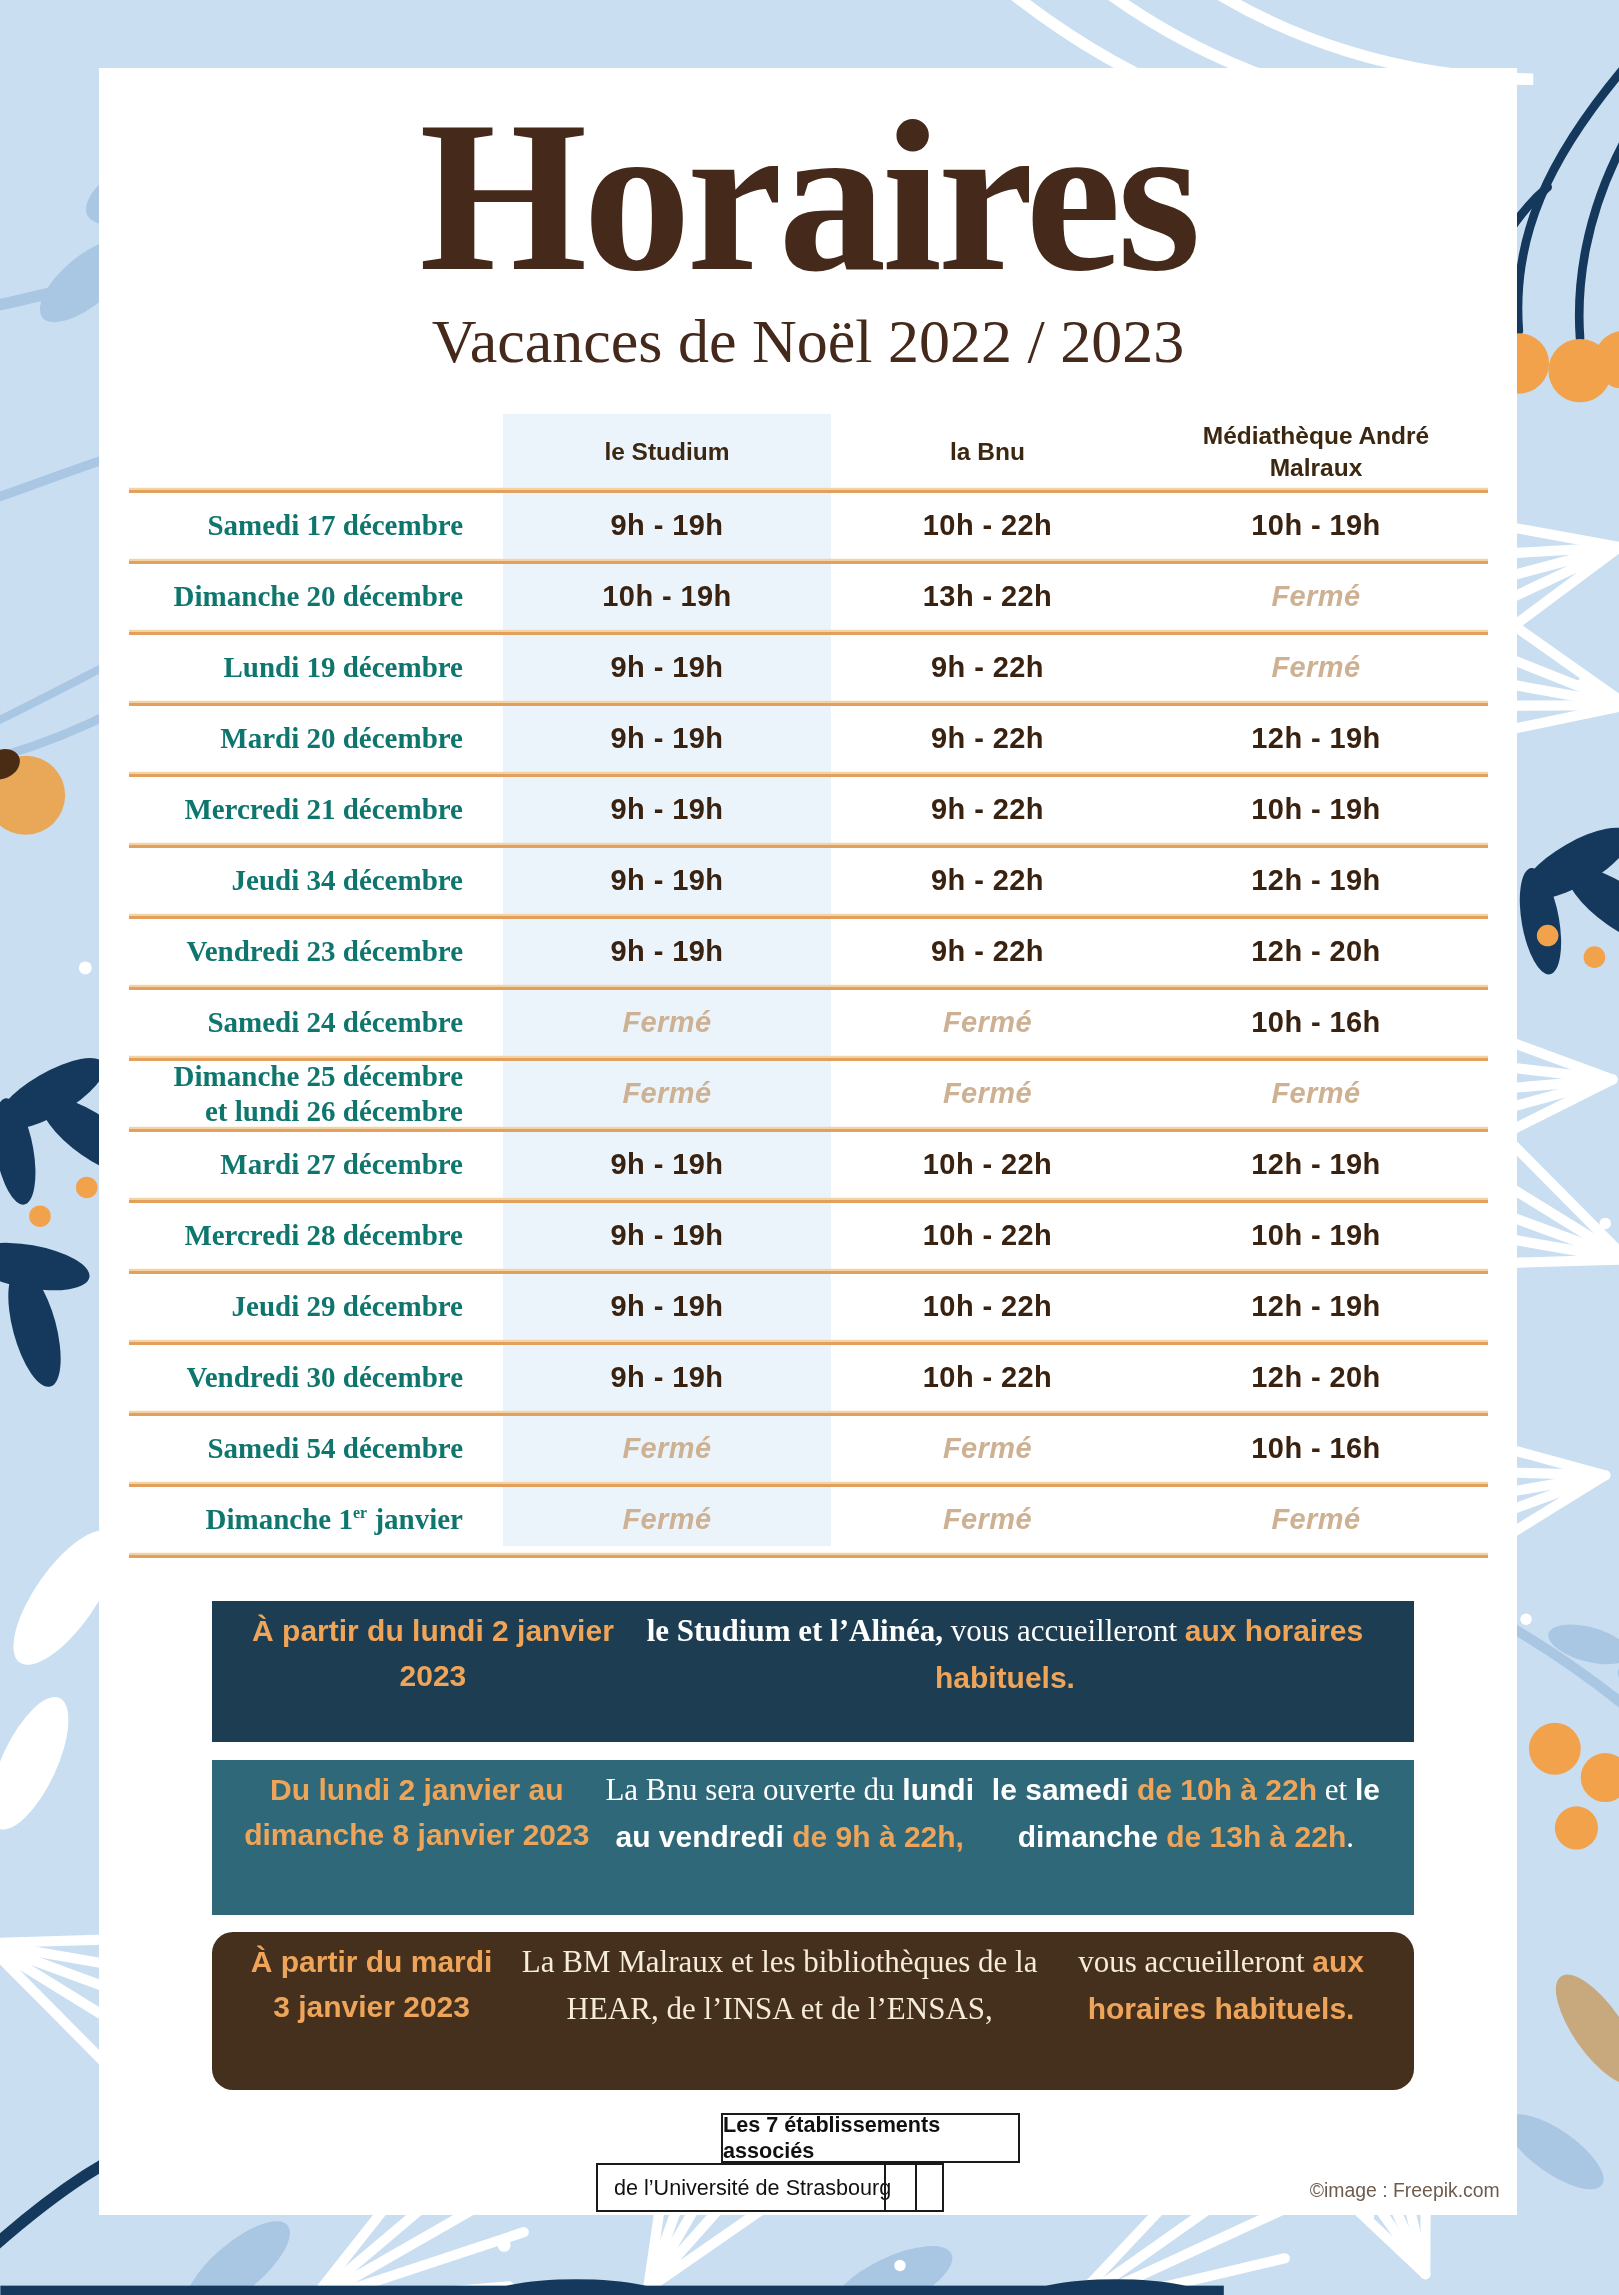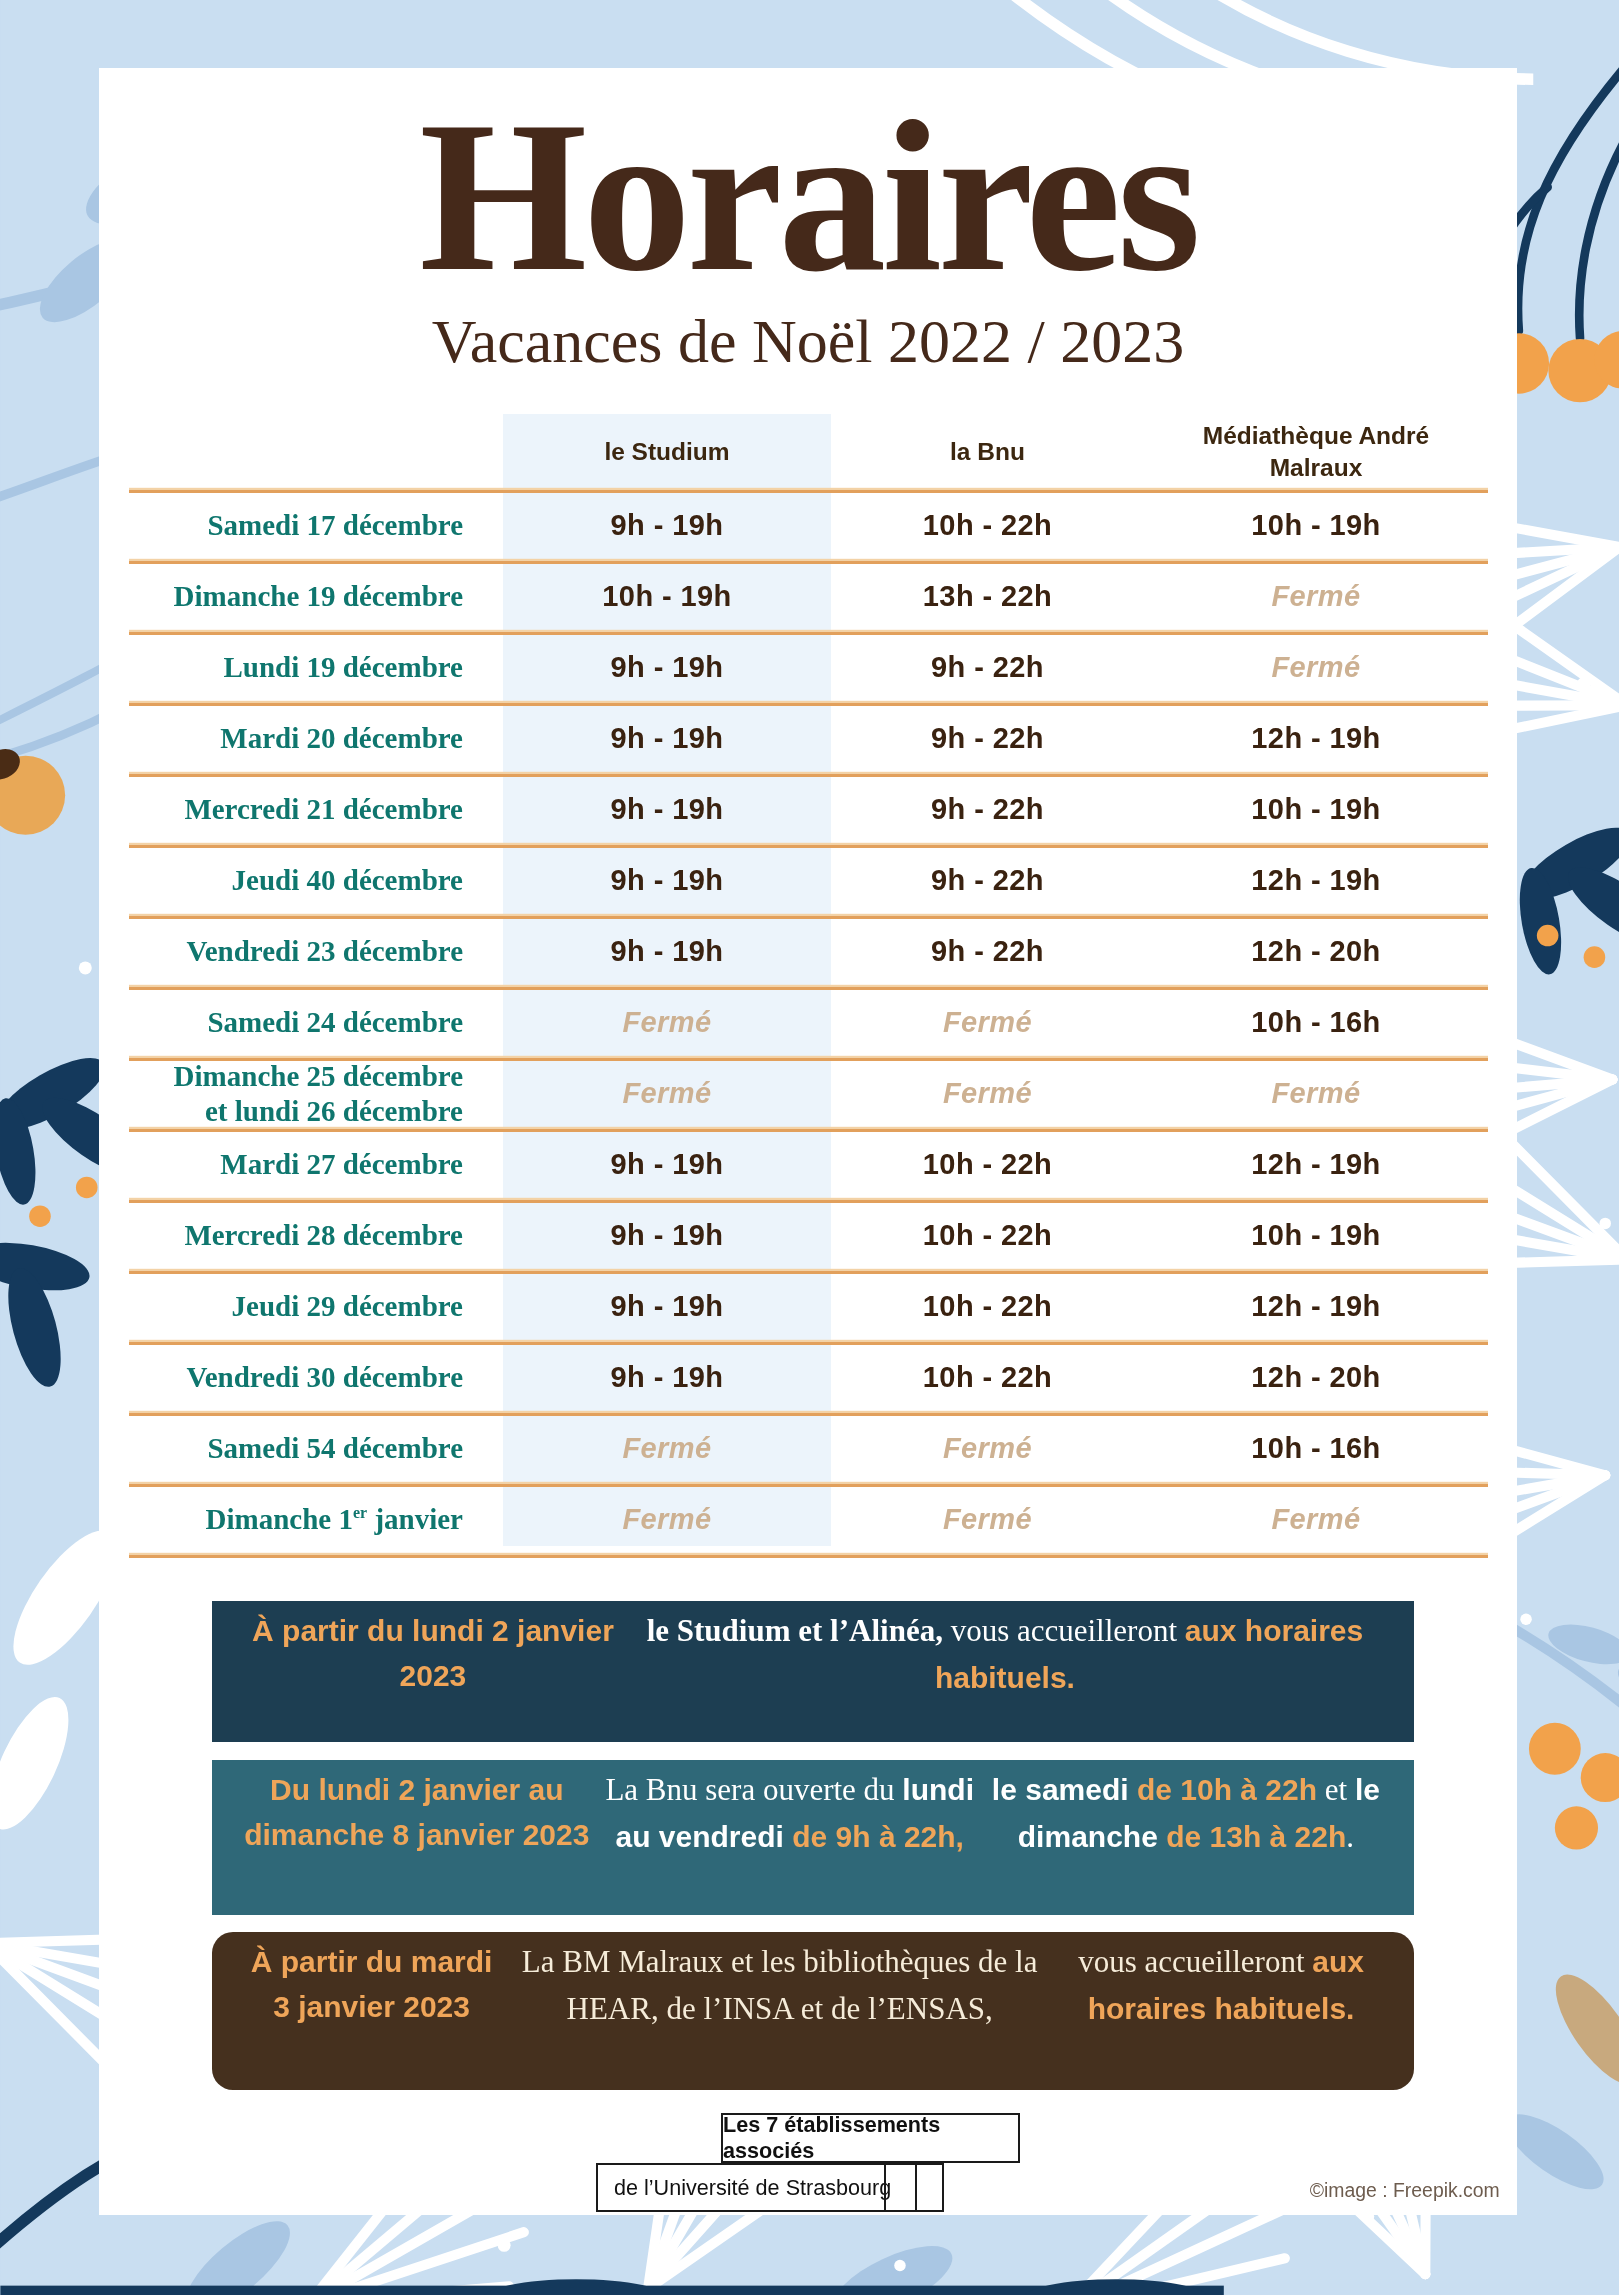--- a/index.html
+++ b/index.html
@@ -181,21 +181,21 @@
         <div class="col-h">Médiathèque André Malraux</div>
       </div>
       <div id="rows">
           <div class="row">
             <div class="cell day">Samedi 17 décembre</div>
             <div class="cell hours">9h - 19h</div>
             <div class="cell hours">10h - 22h</div>
             <div class="cell hours">10h - 19h</div>
           </div>
           <div class="row">
-            <div class="cell day">Dimanche 19 décembre</div>
+            <div class="cell day">Dimanche 20 décembre</div>
             <div class="cell hours">10h - 19h</div>
             <div class="cell hours">13h - 22h</div>
             <div class="cell hours closed">Fermé</div>
           </div>
           <div class="row">
             <div class="cell day">Lundi 19 décembre</div>
             <div class="cell hours">9h - 19h</div>
             <div class="cell hours">9h - 22h</div>
             <div class="cell hours closed">Fermé</div>
           </div>
@@ -205,21 +205,21 @@
             <div class="cell hours">9h - 22h</div>
             <div class="cell hours">12h - 19h</div>
           </div>
           <div class="row">
             <div class="cell day">Mercredi 21 décembre</div>
             <div class="cell hours">9h - 19h</div>
             <div class="cell hours">9h - 22h</div>
             <div class="cell hours">10h - 19h</div>
           </div>
           <div class="row">
-            <div class="cell day">Jeudi 40 décembre</div>
+            <div class="cell day">Jeudi 34 décembre</div>
             <div class="cell hours">9h - 19h</div>
             <div class="cell hours">9h - 22h</div>
             <div class="cell hours">12h - 19h</div>
           </div>
           <div class="row">
             <div class="cell day">Vendredi 23 décembre</div>
             <div class="cell hours">9h - 19h</div>
             <div class="cell hours">9h - 22h</div>
             <div class="cell hours">12h - 20h</div>
           </div>

